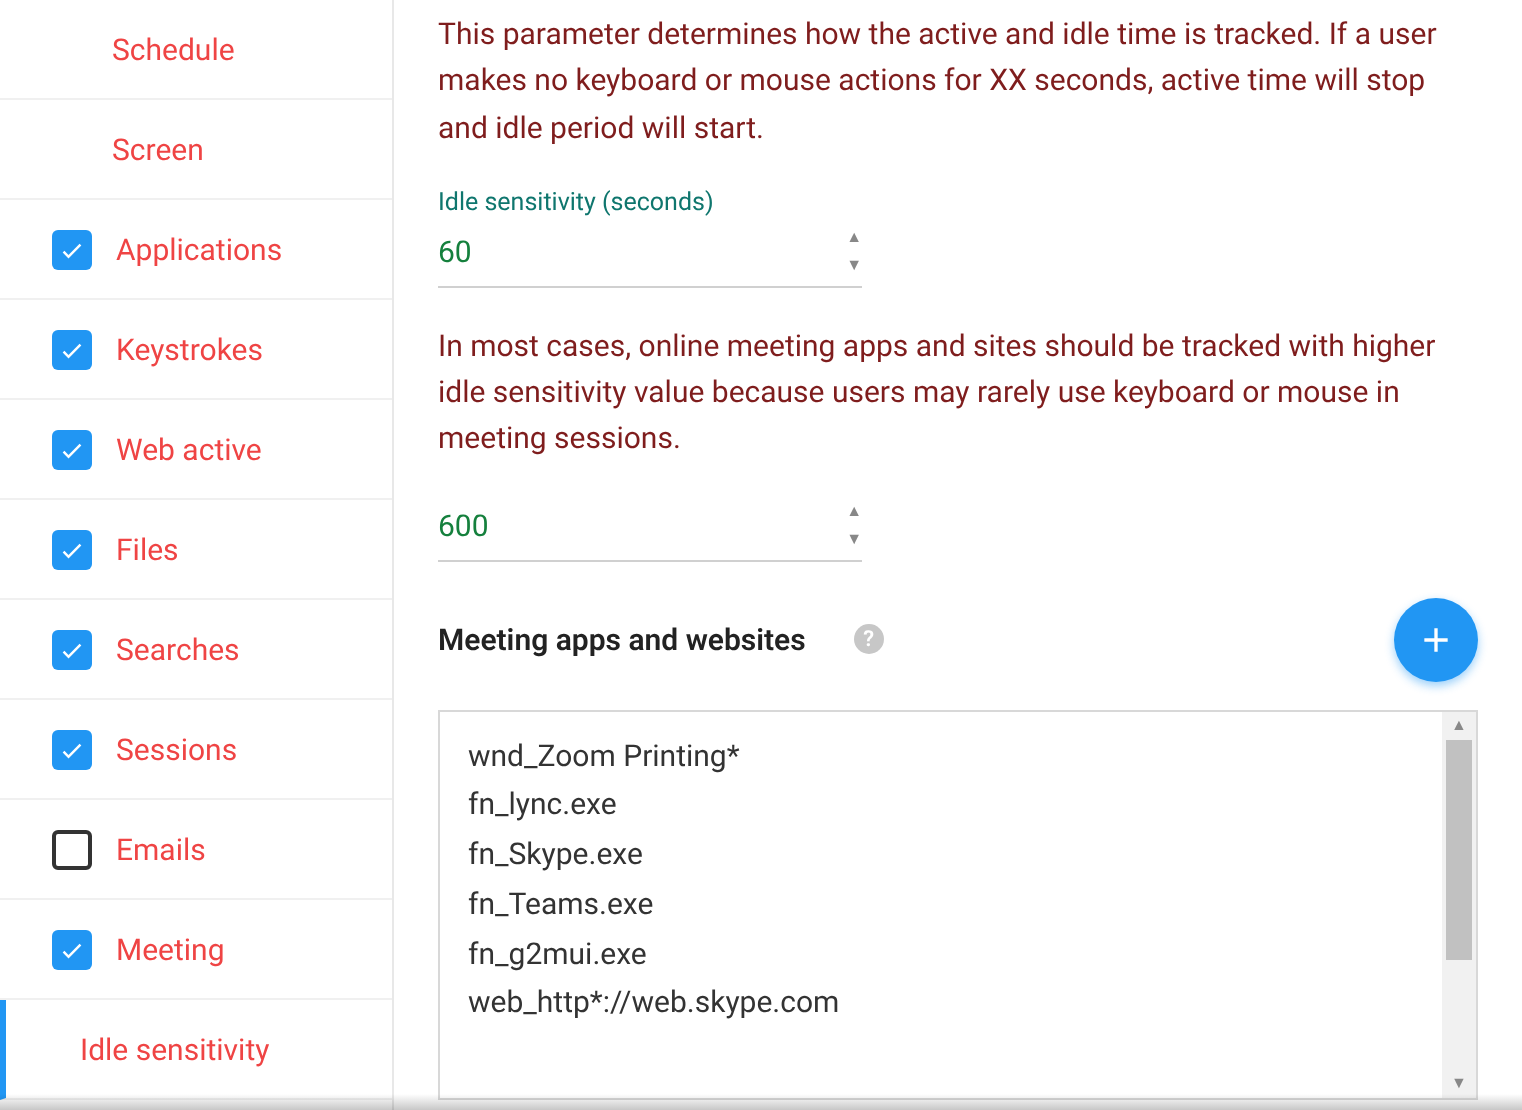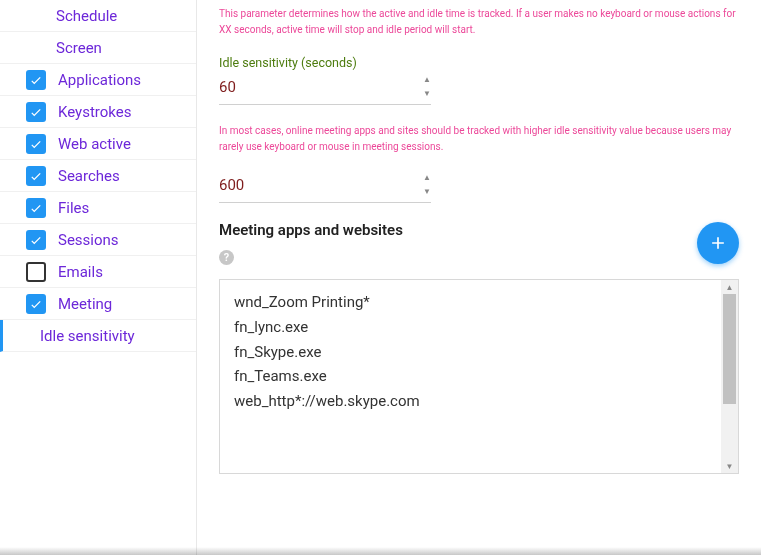--- a/index.html
+++ b/index.html
@@ -16,26 +16,26 @@
   .container { display: flex; height: 100%; }
   .sidebar {
     width: 197px;
     background: #fff;
     border-right: 1px solid #e8e8e8;
     flex-shrink: 0;
   }
   .sidebar-item {
     display: flex;
     align-items: center;
-    height: 32px;
+    height: 50px;
     padding: 0 14px 0 26px;
     border-bottom: 1px solid #f0f0f0;
     cursor: pointer;
     font-size: 15px;
-    color: #6d28d9;
+    color: #ef4444;
     position: relative;
   }
   .sidebar-item.text-only {
     padding-left: 56px;
   }
   .sidebar-item.active {
     border-left: 3px solid #2196f3;
     padding-left: 37px;
   }
   .sidebar-item .cb {
@@ -57,43 +57,43 @@
     background: #fff;
   }
   .cb.checked svg { width: 14px; height: 14px; }
   .main {
     flex: 1;
     padding: 0 22px 0 22px;
     position: relative;
     overflow: hidden;
   }
   .desc {
-    color: #ec4899;
-    font-size: 10px;
+    color: #7f1d1d;
+    font-size: 15px;
     line-height: 1.55;
     margin: 6px 0 18px 0;
   }
   .field-label {
-    color: #4d7c0f;
+    color: #0f766e;
     font-size: 12.5px;
     margin-bottom: 4px;
   }
   .num-field {
     display: flex;
     align-items: center;
     border-bottom: 1px solid #d0d0d0;
     width: 212px;
     padding: 2px 0 6px 0;
     margin-bottom: 18px;
     position: relative;
   }
   .num-field .val {
     flex: 1;
     font-size: 15px;
-    color: #7f1d1d;
+    color: #15803d;
     border: none;
     outline: none;
     background: transparent;
   }
   .spinners {
     display: flex;
     flex-direction: column;
     gap: 6px;
     color: #888;
     font-size: 8px;
@@ -104,23 +104,22 @@
     display: flex;
     align-items: center;
     justify-content: space-between;
     margin: 10px 0 14px 0;
   }
   .section-title {
     font-weight: 600;
     font-size: 15px;
     color: #222;
     display: flex;
-    align-items: flex-start;
-    gap: 11px;
-    flex-direction: column;
+    align-items: center;
+    gap: 24px;
   }
   .help-icon {
     width: 15px; height: 15px;
     border-radius: 50%;
     background: #c7c7c7;
     color: #fff;
     font-size: 11px;
     display: inline-flex;
     align-items: center;
     justify-content: center;
@@ -216,29 +215,29 @@
           </svg>
         </span>
         <span>Web active</span>
       </div>
       <div class="sidebar-item">
         <span class="cb checked">
           <svg viewBox="0 0 24 24">
             <path d="M9 16.2l-3.5-3.5L4 14.2 9 19.2 20 8.2l-1.5-1.5z" fill="#fff"></path>
           </svg>
         </span>
+        <span>Files</span>
+      </div>
+      <div class="sidebar-item">
+        <span class="cb checked">
+          <svg viewBox="0 0 24 24">
+            <path d="M9 16.2l-3.5-3.5L4 14.2 9 19.2 20 8.2l-1.5-1.5z" fill="#fff"></path>
+          </svg>
+        </span>
         <span>Searches</span>
-      </div>
-      <div class="sidebar-item">
-        <span class="cb checked">
-          <svg viewBox="0 0 24 24">
-            <path d="M9 16.2l-3.5-3.5L4 14.2 9 19.2 20 8.2l-1.5-1.5z" fill="#fff"></path>
-          </svg>
-        </span>
-        <span>Files</span>
       </div>
       <div class="sidebar-item">
         <span class="cb checked">
           <svg viewBox="0 0 24 24">
             <path d="M9 16.2l-3.5-3.5L4 14.2 9 19.2 20 8.2l-1.5-1.5z" fill="#fff"></path>
           </svg>
         </span>
         <span>Sessions</span>
       </div>
       <div class="sidebar-item">
@@ -290,20 +289,21 @@
           </svg>
       </div>
     </div>
 
     <div class="listwrap">
       <div class="listbox" id="listbox">
           <div class="row">wnd_Zoom Printing*</div>
           <div class="row">fn_lync.exe</div>
           <div class="row">fn_Skype.exe</div>
           <div class="row">fn_Teams.exe</div>
+          <div class="row">fn_g2mui.exe</div>
           <div class="row">web_http*://web.skype.com</div>
         </div>
       <div class="scrollbar">
         <div class="arrow up">▲</div>
         <div class="thumb"></div>
         <div class="arrow down">▼</div>
       </div>
     </div>
   </div>
 </div>

